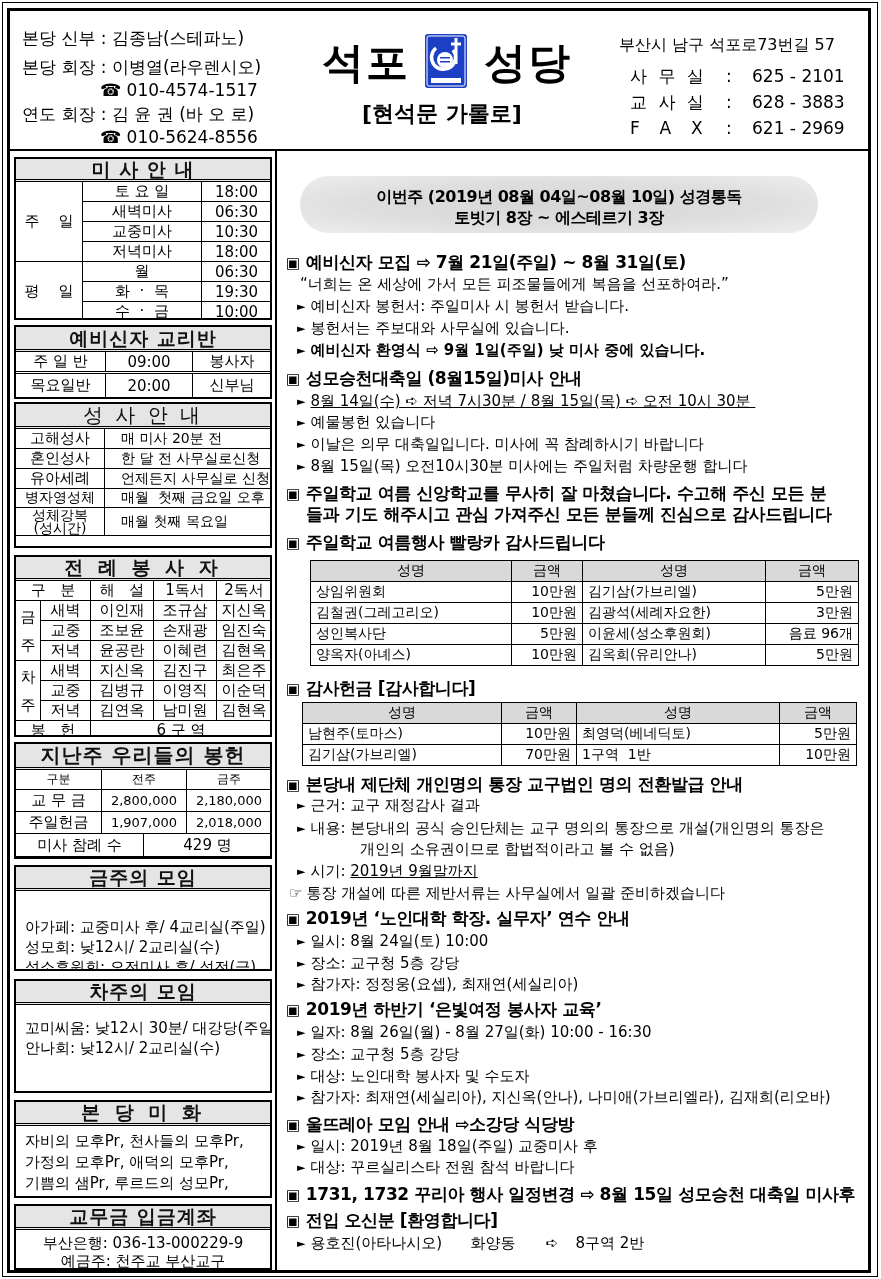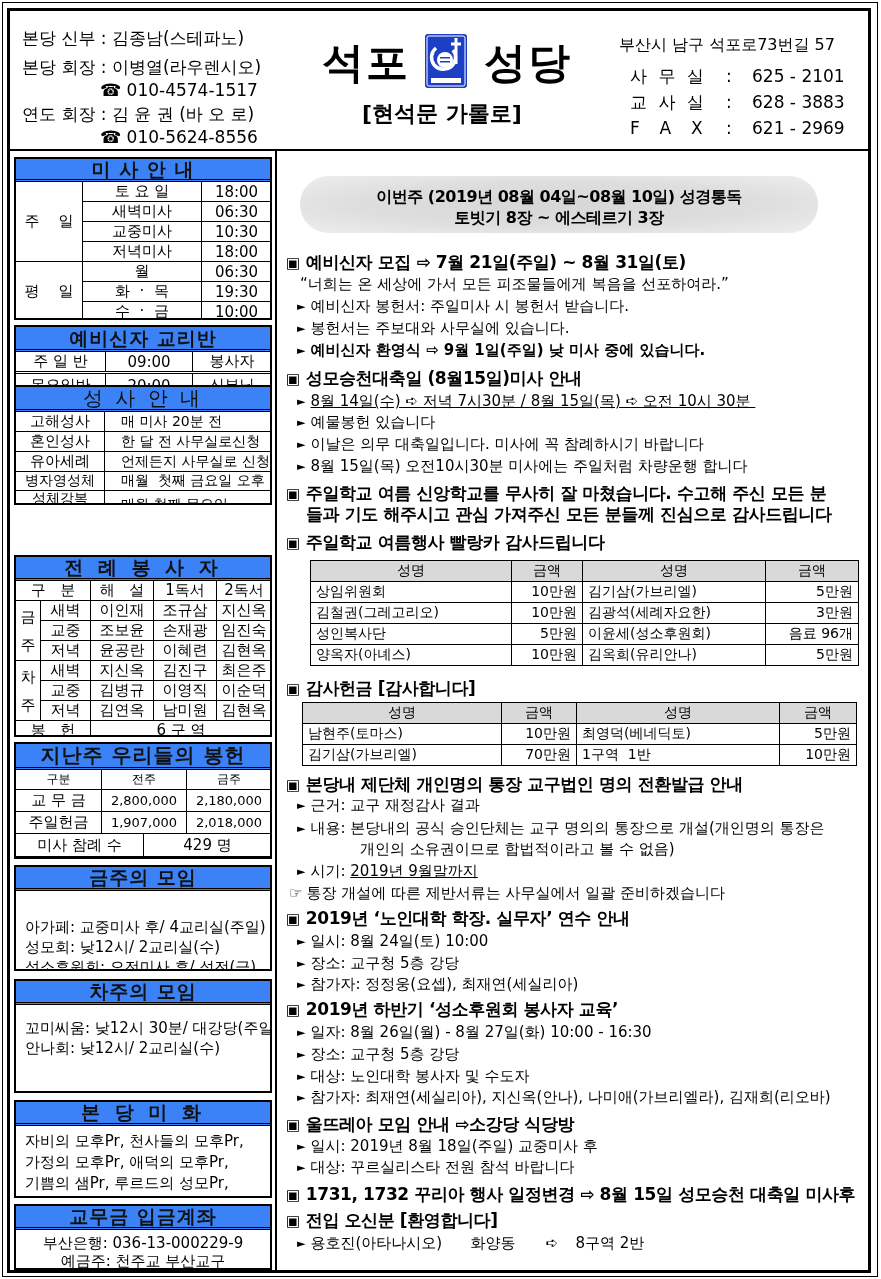--- a/index.html
+++ b/index.html
@@ -15,21 +15,21 @@
 .title-word{position:absolute;top:38px;font-size:42px;font-weight:bold;line-height:50px;letter-spacing:2px;}
 .logo{position:absolute;left:425px;top:34px;width:42px;height:54px;}
 .patron{position:absolute;left:362px;top:101px;font-size:22px;font-weight:bold;line-height:26px;white-space:nowrap;}
 .address{position:absolute;left:619px;top:35px;font-size:16px;line-height:20px;white-space:nowrap;}
 .contact{position:absolute;left:630px;font-size:17px;line-height:20px;white-space:pre;}
 .contact .c-label{display:inline-block;width:96px;letter-spacing:3px;}
 .contact .c-sep{display:inline-block;width:26px;}
 
 
 .box{position:absolute;left:14px;width:258px;border:2px solid #000;background:#fff;overflow:hidden;}
-.box-head{background:#3b82f6;border-bottom:3px double #000;text-align:center;font-weight:bold;font-size:19px;letter-spacing:1px;white-space:pre;color:#111;}
+.box-head{background:#e5e5e5;border-bottom:3px double #000;text-align:center;font-weight:bold;font-size:19px;letter-spacing:1px;white-space:pre;color:#111;}
 .box-head.light{font-weight:normal;font-size:20px;letter-spacing:3px;}
 .t{border-collapse:collapse;table-layout:fixed;position:relative;margin:-1px -1px -1px -1px;width:calc(100% + 2px);}
 .t td{border:1px solid #000;padding:0;text-align:center;font-size:15px;overflow:hidden;white-space:nowrap;}
 .t td.left{text-align:left;padding-left:16px;font-size:14px;}
 .t td.pre{white-space:pre;}
 .t td.vert{white-space:normal;word-break:break-all;line-height:28px;font-size:15px;}
 .t tr.dbl td{border-top:3px double #000;}
 .t td.small{font-size:12px;}
 .box-body{padding-left:9px;font-size:15px;white-space:nowrap;}
 .box-body .ln{line-height:20px;}
@@ -146,21 +146,21 @@
         </tr>
     <tr class="dbl" style="height:25px">
           <td>목요일반</td>
           <td>20:00</td>
           <td>신부님</td>
         </tr>
   </tbody>
     </table>
 </div>
 
-<div class="box" style="top:385px;height:120px">
+<div class="box" style="top:402px;height:146px">
   <div class="box-head light" style="height:25px;line-height:22px">성 사 안 내</div>
   <table class="t">
     <colgroup>
         <col style="width:89px">
         <col style="width:167px">
       </colgroup>
     <tbody>
         <tr style="height:18px">
           <td>고해성사</td>
           <td class="left">매 미사 20분 전</td>
@@ -415,21 +415,21 @@
 <div class="line" style="top:819px"><span class="bul">►</span><span>내용: 본당내의 공식 승인단체는 교구 명의의 통장으로 개설(개인명의 통장은</span></div>
 <div class="line" style="top:840px;left:360px">개인의 소유권이므로 합법적이라고 볼 수 없음)</div>
 <div class="line" style="top:862px"><span class="bul">►</span><span style="white-space:pre">시기: </span><span class="uline" style="font-weight:normal">2019년 9월말까지</span></div>
 <div class="line" style="top:884px;left:289px"><span style="margin-right:4px">☞</span><span>통장 개설에 따른 제반서류는 사무실에서 일괄 준비하겠습니다</span></div>
 
 <div class="heading" style="top:908px"><span class="hicon">▣</span><span>2019년 ‘노인대학 학장. 실무자’ 연수 안내</span></div>
 <div class="line" style="top:932px"><span class="bul">►</span><span>일시: 8월 24일(토) 10:00</span></div>
 <div class="line" style="top:954px"><span class="bul">►</span><span>장소: 교구청 5층 강당</span></div>
 <div class="line" style="top:975px"><span class="bul">►</span><span>참가자: 정정웅(요셉), 최재연(세실리아)</span></div>
 
-<div class="heading" style="top:999px"><span class="hicon">▣</span><span>2019년 하반기 ‘성소후원회 봉사자 교육’</span></div>
+<div class="heading" style="top:999px"><span class="hicon">▣</span><span>2019년 하반기 ‘은빛여정 봉사자 교육’</span></div>
 <div class="line" style="top:1023px"><span class="bul">►</span><span>일자: 8월 26일(월) - 8월 27일(화) 10:00 - 16:30</span></div>
 <div class="line" style="top:1045px"><span class="bul">►</span><span>장소: 교구청 5층 강당</span></div>
 <div class="line" style="top:1067px"><span class="bul">►</span><span>대상: 노인대학 봉사자 및 수도자</span></div>
 <div class="line" style="top:1088px"><span class="bul">►</span><span>참가자: 최재연(세실리아), 지신옥(안나), 나미애(가브리엘라), 김재희(리오바)</span></div>
 
 <div class="heading" style="top:1114px"><span class="hicon">▣</span><span>울뜨레아 모임 안내 ⇨소강당 식당방</span></div>
 <div class="line" style="top:1137px"><span class="bul">►</span><span>일시: 2019년 8월 18일(주일) 교중미사 후</span></div>
 <div class="line" style="top:1158px"><span class="bul">►</span><span>대상: 꾸르실리스타 전원 참석 바랍니다</span></div>
 
 <div class="heading" style="top:1184px"><span class="hicon">▣</span><span>1731, 1732 꾸리아 행사 일정변경 ⇨ 8월 15일 성모승천 대축일 미사후</span></div>

